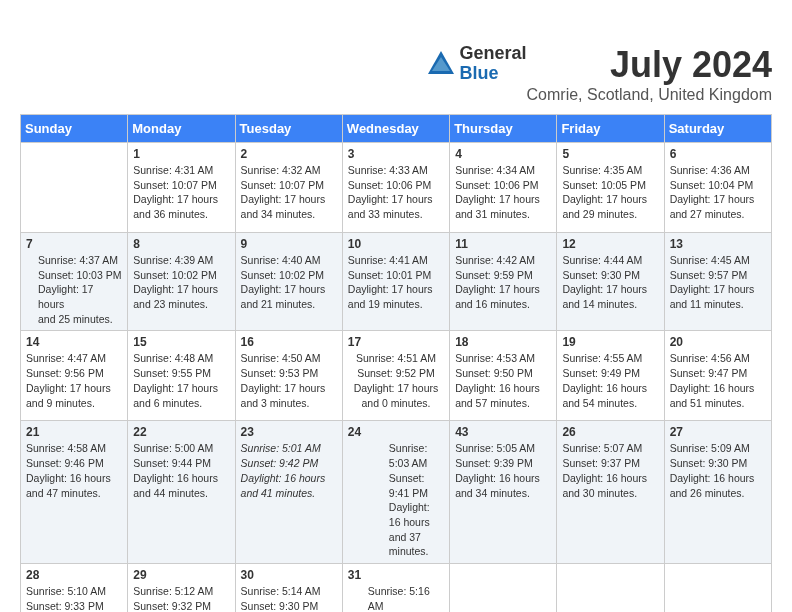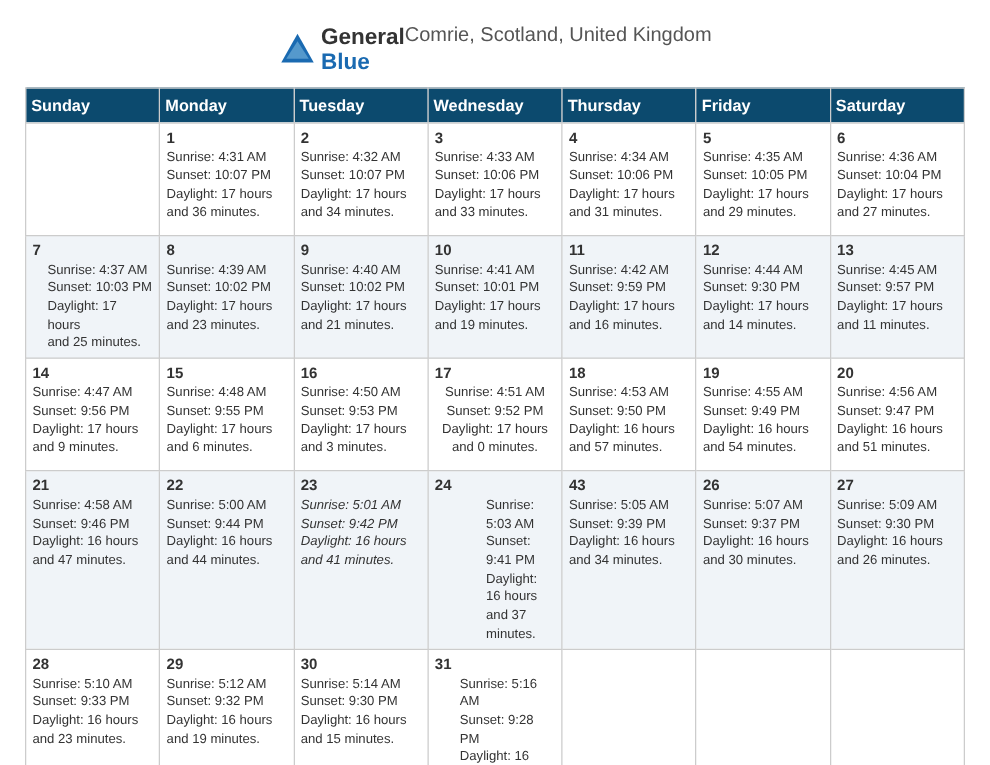--- a/index.html
+++ b/index.html
@@ -5,23 +5,24 @@
     * { box-sizing: border-box; margin: 0; padding: 0; }
     body {
       font-family: Arial, sans-serif;
       background: #fff;
       width: 792px;
       min-height: 612px;
       padding: 20px;
     }
     .header-section {
       display: flex;
-      justify-content: center;
+      justify-content: flex-end;
       align-items: flex-start;
       margin-bottom: 10px;
+      margin-top: 24px;
     }
     .logo {
       display: flex;
       align-items: center;
     }
     .logo-text {
       display: flex;
       flex-direction: column;
       line-height: 1.1;
     }
@@ -86,38 +87,39 @@
     .empty-cell {
       background: #f9f9f9;
     }
     tr:nth-child(even) td {
       background-color: #f0f4f8;
     }
     tr:nth-child(odd) td {
       background-color: #fff;
     }
     .calendar thead tr th {
-      background-color: #0c4a6e;
+      background-color: #3b82f6;
     }
   </style>
 </head>
 <body>
 
 <div class="header-section">
   <div class="logo">
     <svg class="logo-icon" viewBox="0 0 30 30">
       <polygon points="15,2 28,25 2,25" fill="#1a6ab1"></polygon>
       <polygon points="15,8 24,22 6,22" fill="#5599cc"></polygon>
     </svg>
     <div class="logo-text">
       <span class="logo-general">General</span>
       <span class="logo-blue">Blue</span>
     </div>
   </div>
   <div class="title-section">
+    <div class="month-title">July 2024</div>
     <div class="location-title">Comrie, Scotland, United Kingdom</div>
   </div>
 </div>
 
 <table class="calendar">
   <thead>
     <tr>
       <th>Sunday</th>
       <th>Monday</th>
       <th>Tuesday</th>

